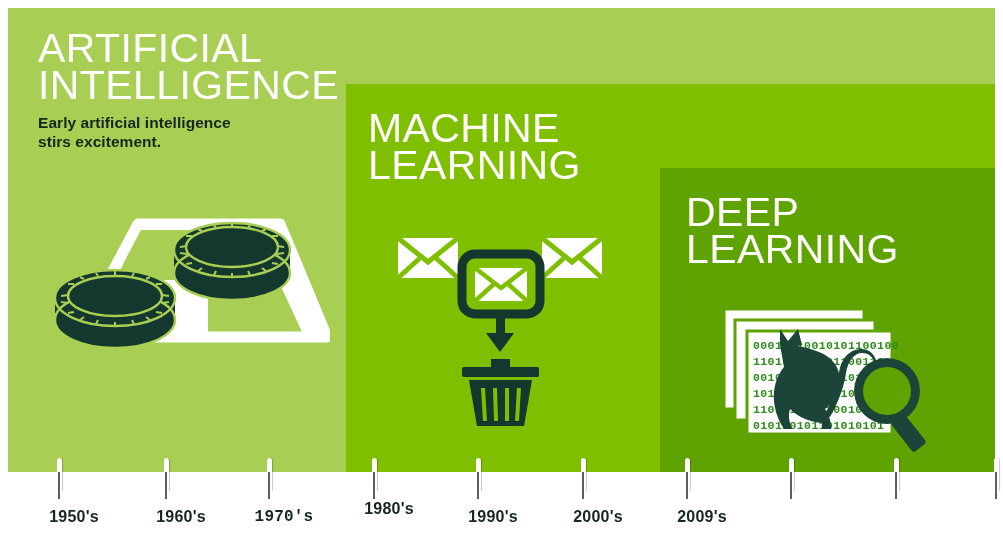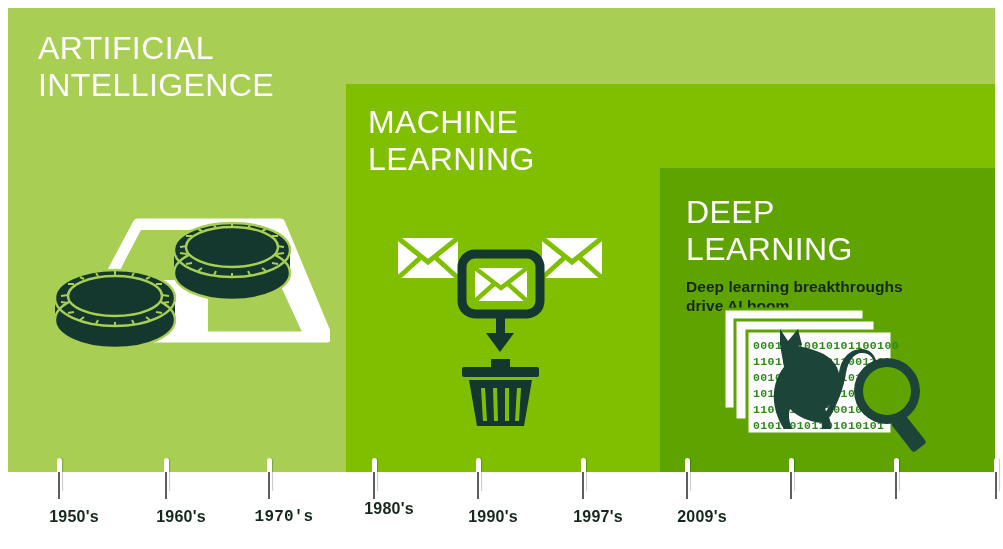--- a/index.html
+++ b/index.html
@@ -9,24 +9,24 @@
   #stage{position:absolute;left:0;top:0;width:1003px;height:549px;background:#fff;}
 
   
   .panel{position:absolute;}
   #panel-ai{left:8px;top:8px;width:987px;height:464px;background:#a8ce54;}
   #panel-ml{left:346px;top:84px;width:649px;height:388px;background:#7fbf00;}
   #panel-dl{left:660px;top:168px;width:335px;height:304px;background:#5fa300;}
 
   .panel-body{position:absolute;left:0;top:0;}
   #ai-text{left:30px;top:22px;}
-  #ml-text{left:22px;top:20px;}
+  #ml-text{left:22px;top:26px;}
   #dl-text{left:26px;top:26px;}
 
-  .panel-title{color:#ffffff;font-weight:400;font-size:32px;line-height:37px;
+  .panel-title{color:#ffffff;font-weight:400;font-size:41px;line-height:37px;
                letter-spacing:0.4px;white-space:pre-line;margin:0;}
   .panel-sub{color:#16271c;font-weight:700;font-size:15.5px;line-height:19px;
              white-space:pre-line;margin:9px 0 0 0;letter-spacing:0.05px;}
 
   
   #timeline{position:absolute;left:0;top:0;width:1003px;height:490px;
             pointer-events:none;margin-left:28px;}
   .tick{position:absolute;width:5px;height:33px;background:#ffffff;
         border-radius:3px 3px 0 0;box-shadow:1px 0 1px rgba(0,0,0,.22);}
   .tick-line{position:absolute;width:2px;height:27px;background:#5c5f5c;}
@@ -42,20 +42,22 @@
 </head>
 <body>
 
 <div id="stage">
 
   <div class="panel" id="panel-ai">
 
     <div class="panel-body" id="ai-text">
       <div class="panel-title">ARTIFICIAL
 INTELLIGENCE</div>
+      <div class="panel-sub">Early artificial intelligence
+stirs excitement.</div>
     </div>
 
     <div class="illus" id="illus-checkers" style="left:22px;top:182px;">
       <svg width="300" height="185" viewBox="0 0 300 185">
 
         <path d="M48 147 L108 34 L250 34 L297 147 Z" fill="#ffffff"></path>
 
         <path d="M108 40 L178 40 L178 90 L86 90 Z" fill="#a8ce54"></path>
         <path d="M178 90 L248 90 L272 142 L178 142 Z" fill="#a8ce54"></path>
 
@@ -170,22 +172,20 @@
         </g>
       </svg>
     </div>
   </div>
 
   <div class="panel" id="panel-dl">
 
     <div class="panel-body" id="dl-text">
       <div class="panel-title">DEEP
 LEARNING</div>
-      <div class="panel-sub">Deep learning breakthroughs
-drive AI boom.</div>
     </div>
 
     <div class="illus" style="left:58px;top:137px;">
       <svg width="228" height="150" viewBox="0 0 228 150">
 
         <rect x="6" y="4" width="140" height="100" fill="#ffffff"></rect>
         <rect x="6" y="4" width="140" height="100" fill="none" stroke="#5fa300" stroke-width="3"></rect>
         <rect x="17" y="15" width="140" height="100" fill="#ffffff"></rect>
         <rect x="17" y="15" width="140" height="100" fill="none" stroke="#5fa300" stroke-width="3"></rect>
         <rect x="29" y="26" width="145" height="103" fill="#ffffff"></rect>
@@ -241,21 +241,21 @@
       <div class="tick-line" style="left: 240px; top: 472px;"></div>
       <div class="tick-lbl" style="left: 256px; top: 508px; font-family: Liberation Mono, monospace;">1970's</div>
       <div class="tick" style="left: 344px; top: 458px;"></div>
       <div class="tick-line" style="left: 345px; top: 472px;"></div>
       <div class="tick-lbl" style="left: 361px; top: 500px;">1980's</div>
       <div class="tick" style="left: 448px; top: 458px;"></div>
       <div class="tick-line" style="left: 449px; top: 472px;"></div>
       <div class="tick-lbl" style="left: 465px; top: 508px; text-align: center;">1990's</div>
       <div class="tick" style="left: 553px; top: 458px;"></div>
       <div class="tick-line" style="left: 554px; top: 472px;"></div>
-      <div class="tick-lbl" style="left: 570px; top: 508px;">1997's</div>
+      <div class="tick-lbl" style="left: 570px; top: 508px;">2000's</div>
       <div class="tick" style="left: 657px; top: 458px;"></div>
       <div class="tick-line" style="left: 658px; top: 472px;"></div>
       <div class="tick-lbl" style="left: 674px; top: 508px;">2009's</div>
       <div class="tick" style="left: 761px; top: 458px;"></div>
       <div class="tick-line" style="left: 762px; top: 472px;"></div>
       <div class="tick" style="left: 866px; top: 458px;"></div>
       <div class="tick-line" style="left: 867px; top: 472px;"></div>
       <div class="tick" style="left: 966px; top: 458px;"></div>
       <div class="tick-line" style="left: 967px; top: 472px;"></div>
     </div>

